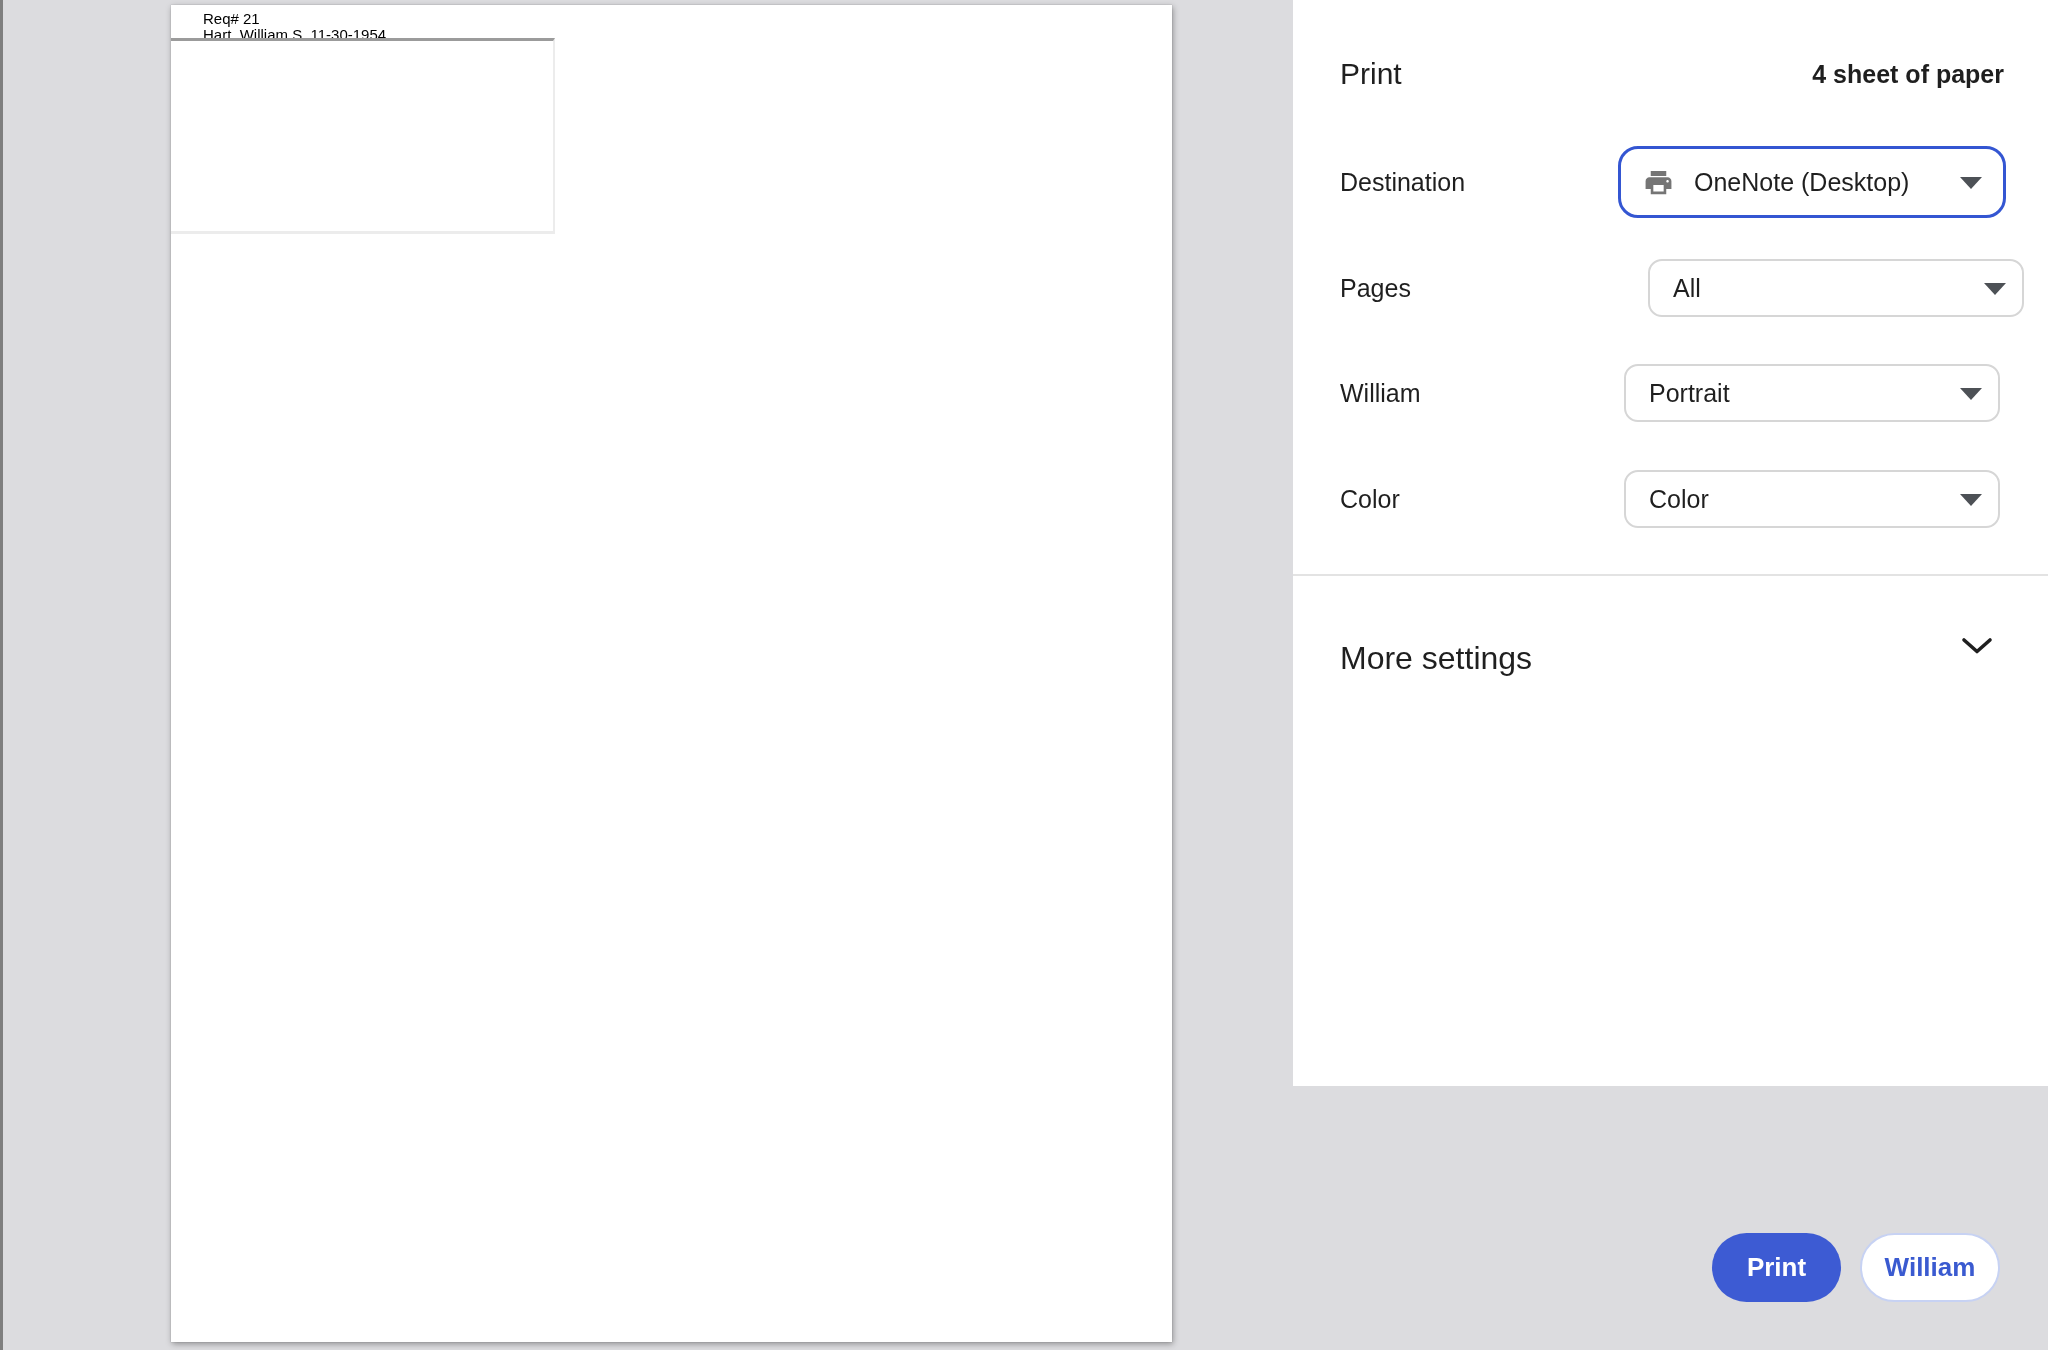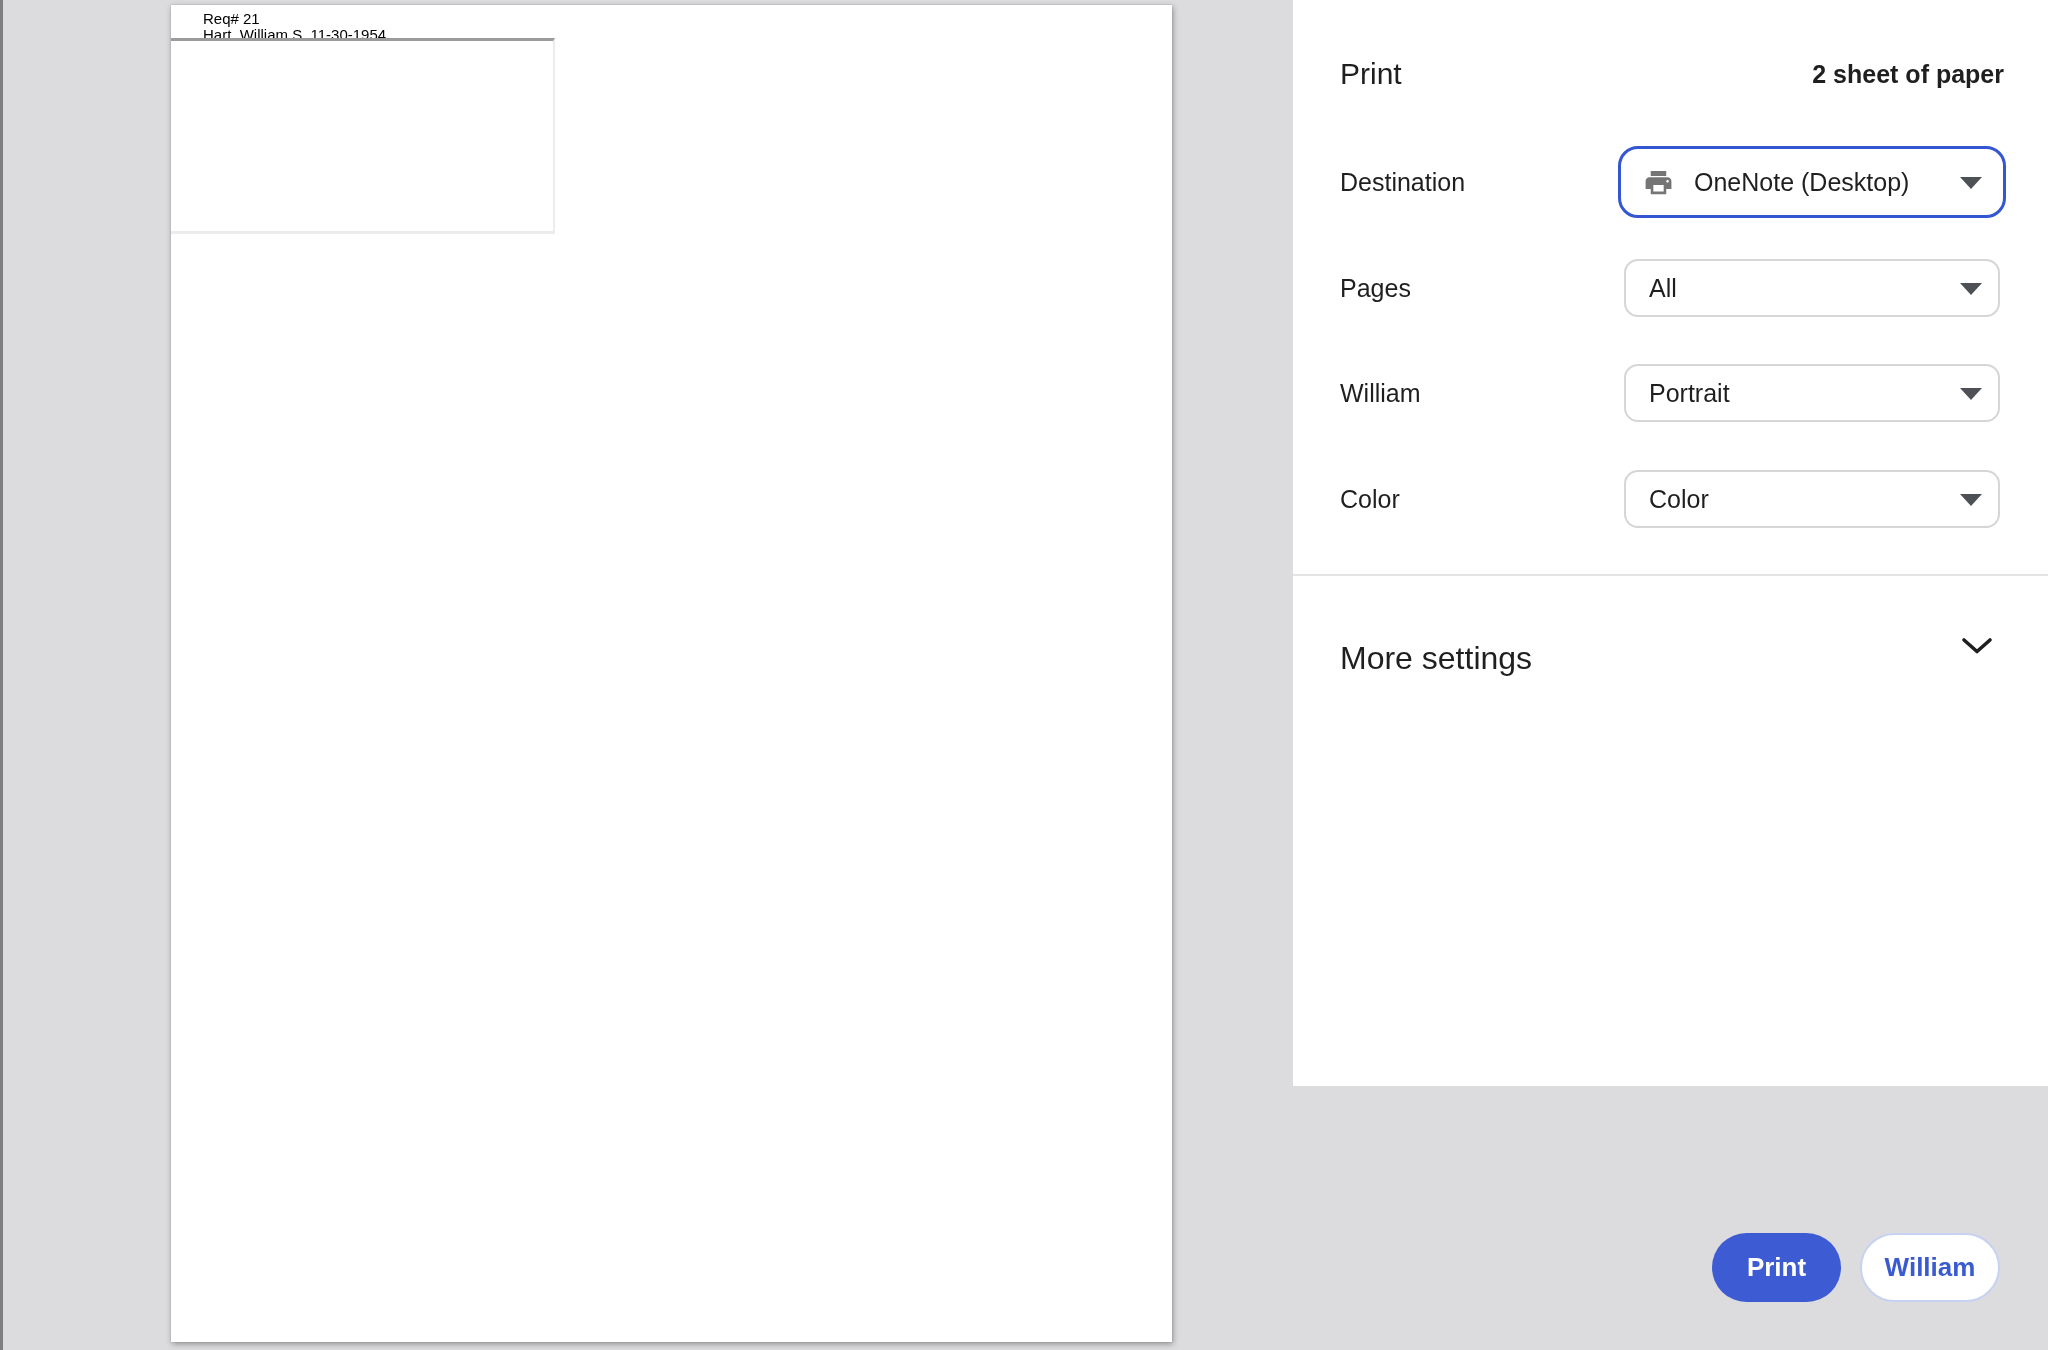--- a/index.html
+++ b/index.html
@@ -119,34 +119,34 @@
       <div>Hart, William S. 11-30-1954</div>
     </div>
     <div class="doc-box"></div>
   </div>
 </div>
 
 <div class="panel">
 
   <div class="panel-header">
     <div class="panel-title">Print</div>
-    <div class="sheet-count">2 sheet of paper</div>
+    <div class="sheet-count">4 sheet of paper</div>
   </div>
 
   <div class="field-label" style="top:152px;height:60px;">Destination</div>
   <div class="select focused" style="top:152px;">
     <svg class="printer-icon" viewBox="0 0 24 24">
       <path fill="#757575" d="M19 8H5c-1.66 0-3 1.34-3 3v6h4v4h12v-4h4v-6c0-1.66-1.34-3-3-3zm-3 11H8v-5h8v5zm3-7c-.55 0-1-.45-1-1s.45-1 1-1 1 .45 1 1-.45 1-1 1zm-1-9H6v4h12V3z"></path>
     </svg>
     <span class="value">OneNote (Desktop)</span>
     <span class="caret"></span>
   </div>
 
   <div class="field-label" style="top:259px;height:58px;">Pages</div>
-  <div class="select" style="top:259px;">
+  <div class="select" style="top:259px;margin-left:24px;">
     <span class="value">All</span>
     <span class="caret"></span>
   </div>
 
   <div class="field-label" style="top:364px;height:58px;">William</div>
   <div class="select" style="top:364px;">
     <span class="value">Portrait</span>
     <span class="caret"></span>
   </div>
 

